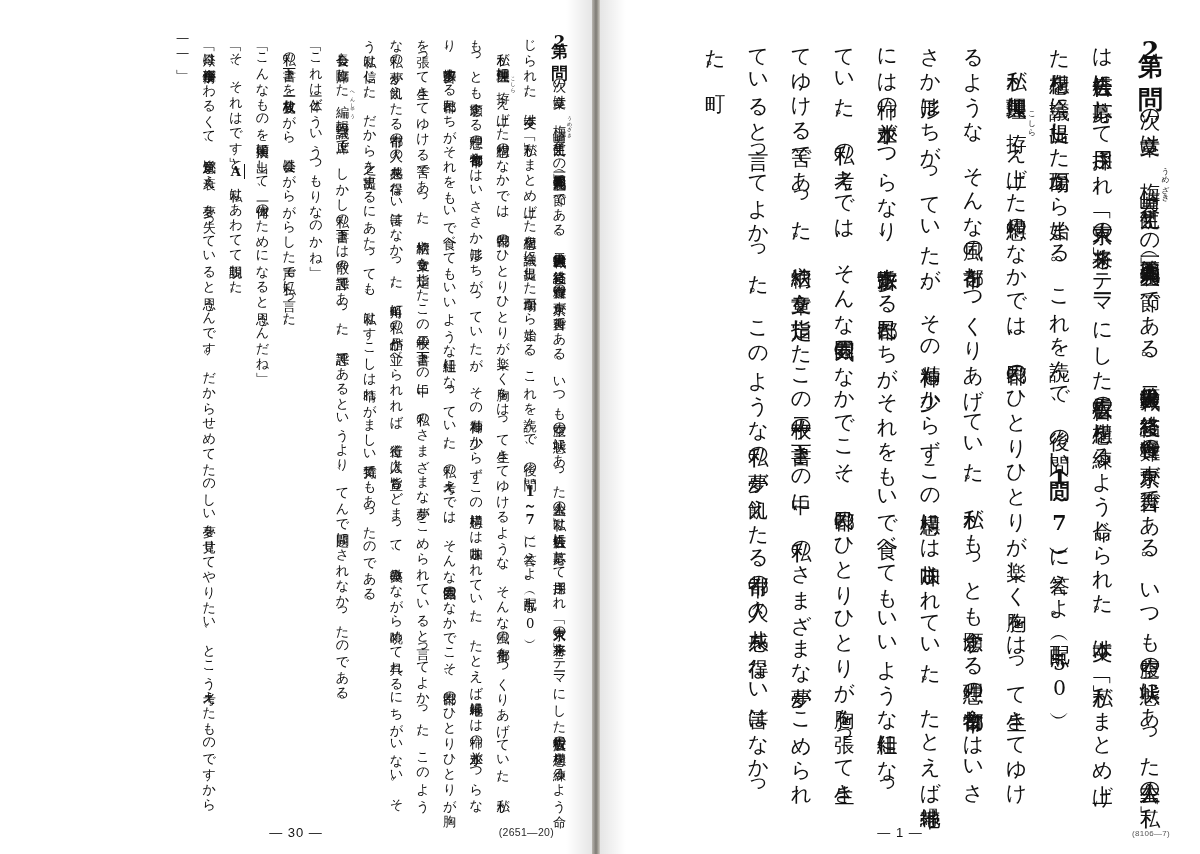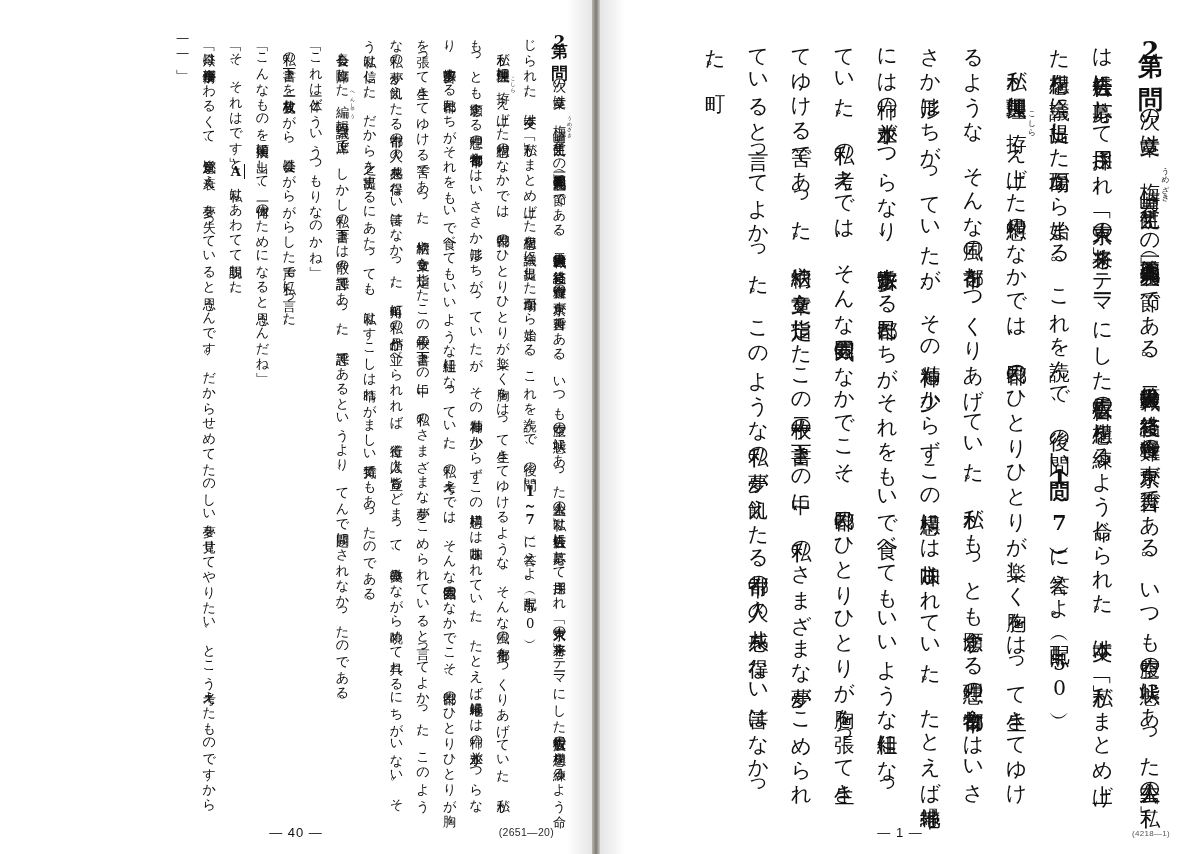--- a/index.html
+++ b/index.html
@@ -146,21 +146,21 @@
 
       <div class="para">
         <span>「そ、それはです」と</span><span class="sideline bold-inline">A</span><span>私はあわてて説明した。</span>
       </div>
 
       <div class="para">「只今は食糧事情がわるくて、皆意気が衰え、夢を失っていると思うんです。だからせめてたのしい夢を見せてやりたい、とこう考えたものですから——」</div>
 
     </div>
 
     <div class="edge-l"></div>
-    <div class="pagenum">— 40 —</div>
+    <div class="pagenum">— 30 —</div>
     <div class="formcode formcode-l">(2651—20)</div>
   </div>
 
   <div class="gutter"></div>
 
   <div class="page page-right">
 
     <div class="vtext body-r">
 
       <div class="para-noind">
@@ -169,16 +169,16 @@
       </div>
 
       <div class="para">
         <span>私が無理矢理に</span><ruby><span>拵</span><rt>こしら</rt></ruby><span>え上げた構想のなかでは、都民のひとりひとりが楽しく胸をはって生きてゆけるような、そんな風の都市をつくりあげていた。私がもっとも念願する理想の食物都市とはいささか形はちがっていたが、その精神も少からずこの構想には加味されていた。たとえば緑地帯には柿の並木がつらなり、夕昏散歩する都民たちがそれをもいで食べてもいいような仕組になっていた。私の考えでは、そんな雰囲気のなかでこそ、都民のひとりひとりが胸を張って生きてゆける筈であった。絵柄や文章を指定したこの二十枚の下書きの中に、私のさまざまな夢がこめられていると言ってよかった。このような私の夢が飢えたる都市の人々の共感を得ない筈はなかった。町</span>
       </div>
 
     </div>
 
     <div class="edge-r"></div>
     <div class="pagenum">— 1 —</div>
-    <div class="formcode formcode-r">(4218—1)</div>
+    <div class="formcode formcode-r">(8106—7)</div>
   </div>
 
 </div>
 
 </body></html>

